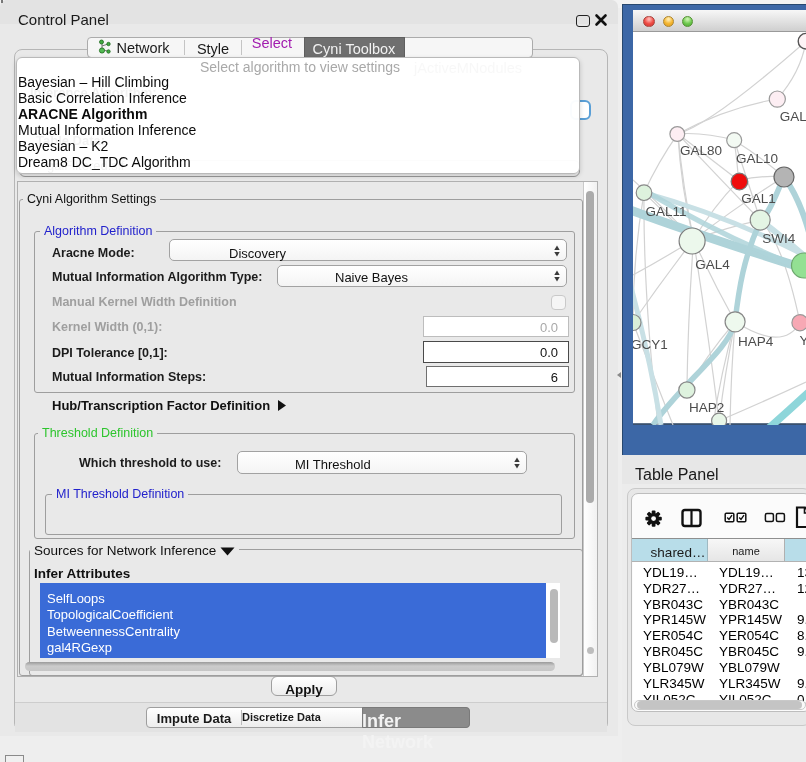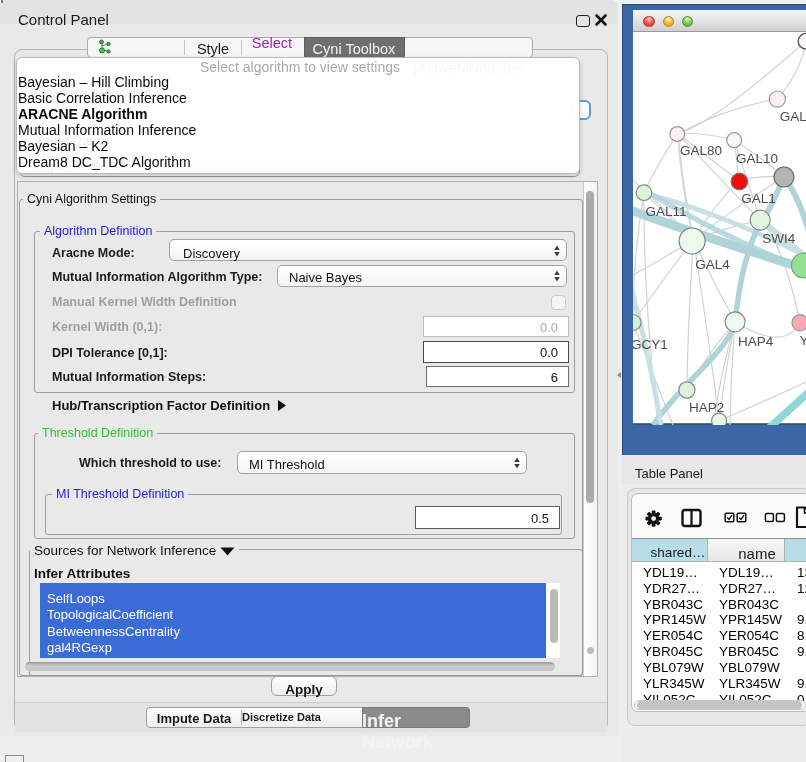--- a/index.html
+++ b/index.html
@@ -3,21 +3,21 @@
 <meta charset="utf-8">
 <style>
 html,body{margin:0;padding:0;}
 #app{position:relative;width:806px;height:762px;background:#eeeeee;overflow:hidden;
   font-family:"Liberation Sans", sans-serif;}
 .abs{position:absolute;}
 .b{font-weight:bold;}
 .lbl{font-size:12.5px;font-weight:bold;color:#1c1c1c;}
 .dis{color:#9f9f9f;}
 .combo{background:linear-gradient(#ffffff,#f4f4f4);border:1px solid #a2a2a2;border-radius:5px;box-sizing:border-box;}
-.cbtext{font-size:13px;color:#111;}
+.cbtext{font-size:13px;color:#111;margin-left:46px;}
 .field{background:#fff;box-sizing:border-box;font-size:13px;color:#111;text-align:right;}
 .group{border:1px solid #9e9e9e;border-radius:3px;}
 .gtitle{font-size:12.5px;background:#e9e9e9;padding:0 4px;}
 </style>
 </head>
 <body>
 <div id="app">
 <div class="abs" style="left:0;top:0;width:806px;height:8px;background:#f2f2f2;"></div>
     <div class="abs" style="left:0;top:8;width:618px;height:736px;background:#e9e9e9;border-top-left-radius:7px;border-top-right-radius:7px;"></div>
 <div class="abs" style="left:0;top:8;width:618px;height:24px;background:#e3e3e3;border-top-left-radius:7px;border-top-right-radius:7px;"></div>
@@ -31,20 +31,21 @@
 <div class="abs" style="left:184px;top:40px;width:1px;height:15px;background:#c4c4c4;"></div>
 <div class="abs" style="left:241px;top:40px;width:1px;height:15px;background:#c4c4c4;"></div>
 <div class="abs" style="left:304px;top:37px;width:101px;height:21px;background:#6f6f6f;border:1px solid #5f5f5f;box-sizing:border-box;"></div>
 <svg class="abs" style="left:98px;top:39px;" width="13" height="16" viewBox="0 0 13 16">
 <path d="M4 4 L4 11 M4 7 L10 5 M4 11 L10 12" stroke="#777" stroke-width="1"></path>
 <circle cx="3.5" cy="3" r="2" fill="#44aa44" stroke="#1d6b1d" stroke-width="0.8"></circle>
 <circle cx="4" cy="11.5" r="2.6" fill="#55bb55" stroke="#1d6b1d" stroke-width="0.8"></circle>
 <circle cx="10.5" cy="5" r="1.7" fill="#44aa44" stroke="#1d6b1d" stroke-width="0.8"></circle>
 <circle cx="10.5" cy="12.5" r="1.7" fill="#44aa44" stroke="#1d6b1d" stroke-width="0.8"></circle>
 </svg>
+<div class="abs" style="left:43px;top:40px;width:200px;text-align:center;font-size:14.5px;color:#1a1a1a;">Network</div>
 <div class="abs" style="left:113px;top:40.5px;width:200px;text-align:center;font-size:14.5px;color:#1a1a1a;">Style</div>
 <div class="abs" style="left:172px;top:35px;width:200px;text-align:center;font-size:14.5px;color:#a21caf;">Select</div>
 <div class="abs" style="left:254px;top:40.5px;width:200px;text-align:center;font-size:14.5px;color:#f2f2f2;">Cyni Toolbox</div>
 <div class="abs" style="left:368px;top:40.5px;width:200px;text-align:center;font-size:14.5px;color:#1a1a1a;margin-top:19px;">jActiveMNodules</div>
 <div class="abs" style="left:17px;top:181px;width:581px;height:496px;background:#e9e9e9;border:1px solid #b0b0b0;box-sizing:border-box;"></div>
 <div class="abs" style="left:583px;top:182px;width:14px;height:494px;background:linear-gradient(90deg,#ffffff,#f1f1f1);border-left:1px solid #c9c9c9;box-sizing:border-box;"></div>
 <div class="abs" style="left:585.5px;top:191px;width:8px;height:312px;background:#ababab;border-radius:4.5px;"></div>
 <div class="abs" style="left:586.5px;top:647px;width:7px;height:7px;background:#bdbdbd;border-radius:4px;"></div>
 <div class="abs group" style="left:19px;top:199px;width:562px;height:475px;"></div>
 <div class="abs gtitle" style="left:23px;top:192px;color:#111;">Cyni Algorithm Settings</div>
@@ -80,21 +81,20 @@
 <div class="abs gtitle" style="left:38px;top:426px;color:#2dc52d;">Threshold Definition</div>
 <div class="abs lbl" style="left:79px;top:456px;">Which threshold to use:</div>
 <div class="abs combo" style="left:237px;top:451px;width:290px;height:23px;"></div>
 <div class="abs cbtext" style="left:249px;top:457px;">MI Threshold</div>
 <svg class="abs" style="left:514px;top:457px;" width="6" height="12" viewBox="0 0 6 12">
 <path d="M3 0.5 L5.7 5 L0.3 5 Z" fill="#3a3a3a"></path>
       <path d="M3 11.5 L5.7 7 L0.3 7 Z" fill="#3a3a3a"></path>
     </svg>
 <div class="abs group" style="left:45px;top:494px;width:515px;height:39px;"></div>
 <div class="abs gtitle" style="left:52px;top:487px;color:#2222cc;">MI Threshold Definition</div>
-<div class="abs field" style="left:415px;top:506px;width:145px;height:23px;border:1px solid #5a5a5a;padding:4px 10px 0 0;">0.5</div>
 <div class="abs group" style="left:29px;top:549px;width:552px;height:125px;"></div>
 <div class="abs gtitle" style="left:30px;top:543px;color:#111;font-size:13.5px;">Sources for Network Inference <svg width="15" height="10" viewBox="0 0 15 10" style="vertical-align:-1px;">
         <path d="M0.5 1.5 L14.5 1.5 L7.5 9.5 Z" fill="#111"></path>
       </svg></div>
 <div class="abs" style="left:34px;top:566px;font-size:13.5px;font-weight:bold;color:#111;">Infer Attributes</div>
 <div class="abs" style="left:40px;top:583px;width:520px;height:75px;background:#ffffff;"></div>
 <div class="abs" style="left:40px;top:583px;width:506px;height:75px;background:#3a6bd7;"></div>
 <div class="abs" style="left:47px;top:590.5px;font-size:13px;color:#fff;">SelfLoops</div>
 <div class="abs" style="left:47px;top:607px;font-size:13px;color:#fff;">TopologicalCoefficient</div>
 <div class="abs" style="left:47px;top:623.5px;font-size:13px;color:#fff;">BetweennessCentrality</div>
@@ -193,21 +193,21 @@
 <text x="108.2" y="170.8" font-size="13.5" fill="#4d4d4d" font-family="Liberation Sans, sans-serif">GAL1</text>
 <text x="12.5" y="183.8" font-size="13.5" fill="#4d4d4d" font-family="Liberation Sans, sans-serif">GAL11</text>
 <text x="129.3" y="211" font-size="13.5" fill="#4d4d4d" font-family="Liberation Sans, sans-serif">SWI4</text>
 <text x="62.3" y="237" font-size="13.5" fill="#4d4d4d" font-family="Liberation Sans, sans-serif">GAL4</text>
 <text x="-2" y="316.5" font-size="13.5" fill="#4d4d4d" font-family="Liberation Sans, sans-serif">GCY1</text>
 <text x="105.1" y="313.5" font-size="13.5" fill="#4d4d4d" font-family="Liberation Sans, sans-serif">HAP4</text>
 <text x="166.4" y="313" font-size="13.5" fill="#4d4d4d" font-family="Liberation Sans, sans-serif">Y</text>
 <text x="56" y="380" font-size="13.5" fill="#4d4d4d" font-family="Liberation Sans, sans-serif">HAP2</text>
 </svg>
 <div class="abs" style="left:622px;top:455px;width:184px;height:29px;background:#e7e7e7;"></div>
-<div class="abs" style="left:635px;top:466px;font-size:13px;color:#1a1a1a;">Table Panel</div>
+<div class="abs" style="left:635px;top:466px;font-size:16px;color:#1a1a1a;">Table Panel</div>
 <div class="abs" style="left:622px;top:484px;width:184px;height:278px;background:#ececec;"></div>
     <div class="abs" style="left:626.5px;top:488px;width:184px;height:237.5px;background:#e7e7e7;border:1px solid #c9c9c9;border-radius:8px;box-sizing:border-box;"></div>
 <div class="abs" style="left:631px;top:493px;width:180px;height:219px;background:#fbfbfb;border:1px solid #bdbdbd;border-radius:7px;box-sizing:border-box;"></div>
 <svg class="abs" style="left:640px;top:503px;" width="166" height="28" viewBox="0 0 166 28">
 <g transform="translate(13.6,15.6)">
         <g fill="#111">
 <rect x="-1.9" y="-8.2" width="3.8" height="4.4" rx="1" transform="rotate(0)"></rect>
 <rect x="-1.9" y="-8.2" width="3.8" height="4.4" rx="1" transform="rotate(45)"></rect>
 <rect x="-1.9" y="-8.2" width="3.8" height="4.4" rx="1" transform="rotate(90)"></rect>
 <rect x="-1.9" y="-8.2" width="3.8" height="4.4" rx="1" transform="rotate(135)"></rect>
@@ -228,21 +228,21 @@
 <rect x="125.4" y="10.6" width="8" height="8" rx="1.5" fill="none" stroke="#111" stroke-width="1.5"></rect>
 <rect x="136.4" y="10.6" width="8" height="8" rx="1.5" fill="none" stroke="#111" stroke-width="1.5"></rect>
 <path d="M157 4.5 L165 4.5 L170 9.5 L170 24 L157 24 Z" fill="none" stroke="#111" stroke-width="2.2"></path>
 <path d="M164.5 4.5 L164.5 10 L170 10" fill="none" stroke="#111" stroke-width="1.6"></path>
 </svg>
 <div class="abs" style="left:632px;top:537.6px;width:174px;height:24px;border-top:1px solid #8f8f8f;border-bottom:1px solid #b2b2b2;box-sizing:border-box;"></div>
 <div class="abs" style="left:632px;top:538.6px;width:76px;height:22px;background:#b8dde9;border-right:1px solid #9fb9c2;box-sizing:border-box;"></div>
 <div class="abs" style="left:708px;top:538.6px;width:76.5px;height:22px;background:linear-gradient(#f7f7f7,#e6e6e6);border-right:1px solid #b0b0b0;box-sizing:border-box;"></div>
 <div class="abs" style="left:784.5px;top:538.6px;width:21.5px;height:22px;background:#b8dde9;"></div>
 <div class="abs" style="left:640px;top:544.5px;width:76px;text-align:center;font-size:13.5px;color:#1a1a1a;">shared…</div>
-<div class="abs" style="left:708px;top:544.5px;width:76px;text-align:center;font-size:15px;color:#1a1a1a;padding-left:11px;">name</div>
+<div class="abs" style="left:708px;top:544.5px;width:76px;text-align:center;font-size:11px;color:#1a1a1a;">name</div>
 <div class="abs" style="left:632.5px;top:561.6px;width:173px;height:138px;background:#ffffff;"></div>
     <div class="abs" style="left:643px;top:564.8px;font-size:13.5px;color:#000;">YDL19…</div>
 <div class="abs" style="left:719px;top:564.8px;font-size:13.5px;color:#000;">YDL19…</div>
 <div class="abs" style="left:797px;top:564.8px;font-size:13.5px;color:#000;">13</div>
 <div class="abs" style="left:643px;top:580.6px;font-size:13.5px;color:#000;">YDR27…</div>
 <div class="abs" style="left:719px;top:580.6px;font-size:13.5px;color:#000;">YDR27…</div>
 <div class="abs" style="left:797px;top:580.6px;font-size:13.5px;color:#000;">12</div>
 <div class="abs" style="left:643px;top:596.5px;font-size:13.5px;color:#000;">YBR043C</div>
 <div class="abs" style="left:719px;top:596.5px;font-size:13.5px;color:#000;">YBR043C</div>
 <div class="abs" style="left:643px;top:612.3px;font-size:13.5px;color:#000;">YPR145W</div>

